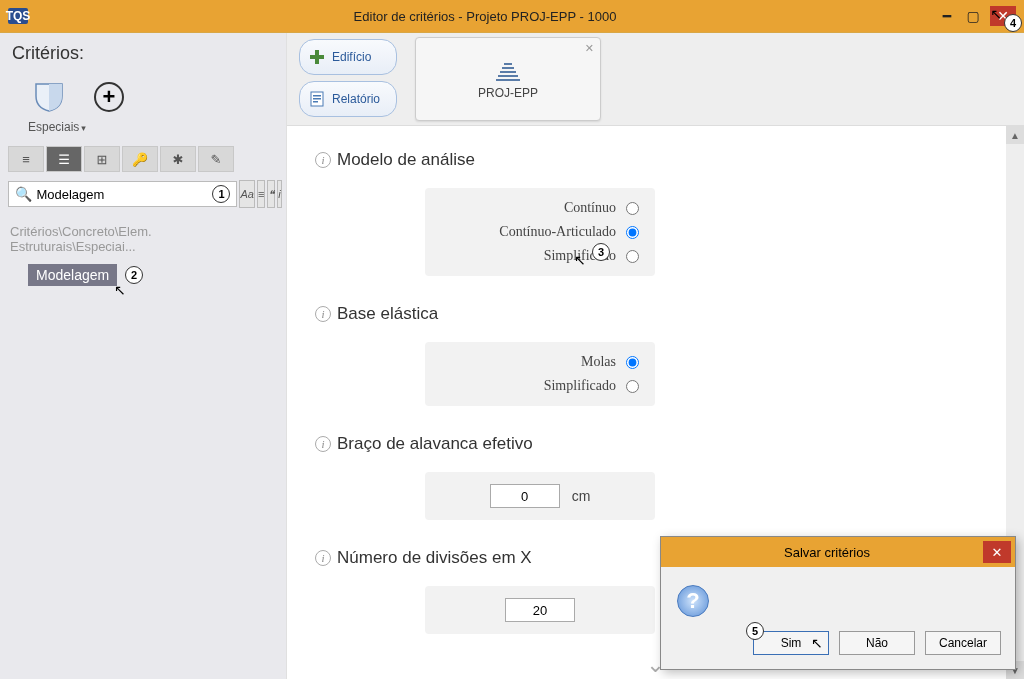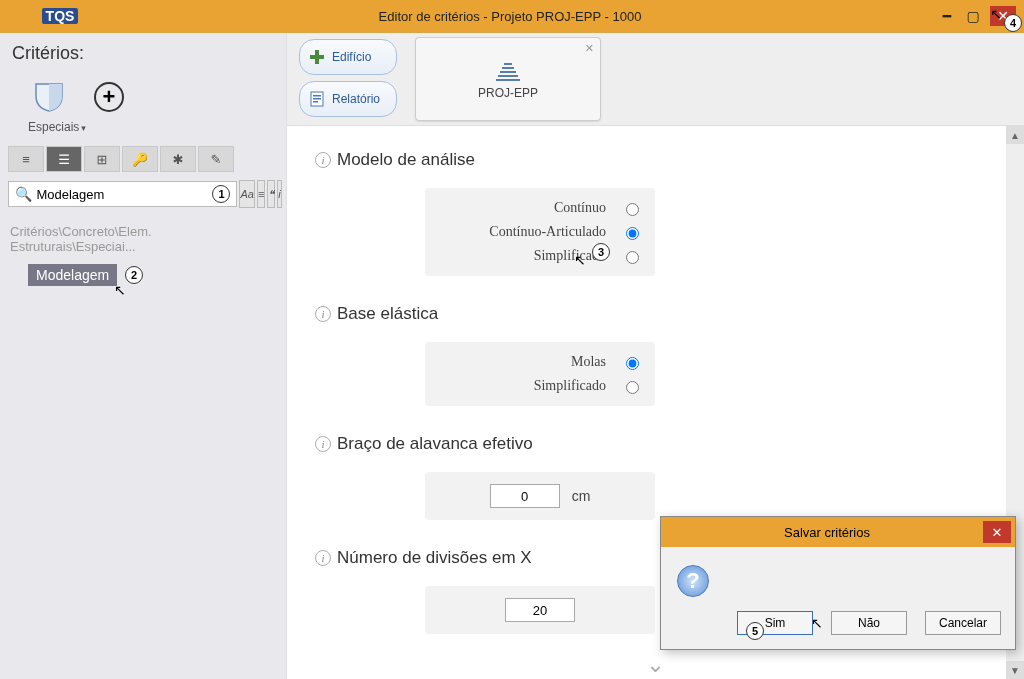--- a/index.html
+++ b/index.html
@@ -1,19 +1,19 @@
 <!DOCTYPE html>
 <html><head>
 <meta charset="utf-8">
 <style>
 * { box-sizing: border-box; margin: 0; padding: 0; font-family: "Segoe UI", Arial, sans-serif; }
 body { width: 1024px; height: 679px; background: #f0f0f0; position: relative; overflow: hidden; }
 
 .titlebar { height: 32px; background: #e8a333; display: flex; align-items: center; padding: 0 8px; position: relative; }
-.app-icon { width: 36px; height: 16px; background: #2a4d8f; border-radius: 2px; margin-right: 8px; display: flex; align-items: center; justify-content: center; color: #fff; font-size: 14px; font-weight: bold; margin-left: 34px; }
+.app-icon { width: 20px; height: 16px; background: #2a4d8f; border-radius: 2px; margin-right: 8px; display: flex; align-items: center; justify-content: center; color: #fff; font-size: 12px; font-weight: bold; }
 .title-text { flex: 1; text-align: center; font-size: 13px; color: #222; }
 .win-controls { display: flex; align-items: center; }
 .win-btn { width: 26px; height: 20px; display: flex; align-items: center; justify-content: center; font-size: 14px; cursor: pointer; color: #222; }
 .win-close { background: #c0392b; color: #fff; margin-left: 4px; }
 
 .body-area { display: flex; height: 647px; background: #eee; border-top: 1px solid #d9a745; }
 
 .sidebar { width: 287px; background: #e9e9ed; border-right: 1px solid #e0e0e0; display: flex; flex-direction: column; }
 .crit-header { padding: 10px 12px 4px 12px; font-size: 18px; color: #333; }
 .icon-row { display: flex; gap: 28px; padding: 14px 22px 8px 32px; align-items: center; }
@@ -46,39 +46,39 @@
 .project-card .close-x { position: absolute; right: 6px; top: 4px; font-size: 11px; color: #999; cursor: pointer; }
 .building-icon { color: #5a7ca8; margin-bottom: 3px; }
 .project-name { font-size: 12px; color: #444; }
 .project-sub { font-size: 12px; color: #444; border-top: 1px solid #ddd; width: 100%; text-align: center; padding-top: 3px; margin-top: 3px; background: #fff; }
 
 .content { flex: 1; overflow-y: auto; padding: 24px 28px 40px 28px; position: relative; border-top: 1px solid #ddd; }
 .section-title { font-size: 17px; color: #333; margin-bottom: 18px; display: flex; align-items: center; gap: 6px; font-family: Georgia, serif; }
 .info-i { width: 16px; height: 16px; border: 1px solid #aaa; border-radius: 50%; font-size: 11px; font-style: italic; display: inline-flex; align-items: center; justify-content: center; color: #888; font-family: Georgia, serif; }
 
 .radio-panel { width: 230px; background: #f2f2f2; border-radius: 4px; padding: 8px 0; margin: 0 0 28px 110px; }
-.radio-row { display: flex; align-items: flex-end; justify-content: flex-end; gap: 20px; padding: 4px 16px; font-size: 14px; color: #444; position: relative; }
+.radio-row { display: flex; align-items: center; justify-content: flex-end; gap: 10px; padding: 4px 16px; font-size: 14px; color: #444; position: relative; }
 .radio-row input { margin: 0; }
 .radio-label { flex: 1; text-align: right; font-family: Georgia, serif; }
 
 .input-panel { width: 230px; background: #f2f2f2; border-radius: 4px; padding: 12px 0; margin: 0 0 28px 110px; display: flex; align-items: center; justify-content: center; gap: 12px; }
 .num-input { width: 70px; height: 24px; border: 1px solid #aaa; text-align: center; background: #fff; font-size: 13px; }
 .unit { font-size: 14px; color: #444; }
 
 .scrollbar-v { position: absolute; right: 0; top: 0; width: 18px; height: 100%; background: #eee; }
 .scroll-arrow { width: 18px; height: 18px; background: #ddd; display: flex; align-items: center; justify-content: center; font-size: 10px; color: #666; cursor: pointer; }
 .chevron-down { text-align: center; font-size: 22px; color: #aaa; margin-top: -10px; }
 
-.dialog { position: absolute; left: 660px; top: 516px; width: 356px; background: #f0f0f0; border: 1px solid #888; box-shadow: 3px 3px 10px rgba(0,0,0,.25); }
+.dialog { position: absolute; left: 660px; top: 536px; width: 356px; background: #f0f0f0; border: 1px solid #888; box-shadow: 3px 3px 10px rgba(0,0,0,.25); }
 .dialog-title { height: 30px; background: #e8a333; display: flex; align-items: center; padding: 0 10px; font-size: 13px; }
 .dialog-title span { flex: 1; text-align: center; }
 .dlg-close { width: 28px; height: 22px; background: #c0392b; color: #fff; display: flex; align-items: center; justify-content: center; font-size: 13px; cursor: pointer; margin-right: -6px; }
 .dialog-body { padding: 18px 16px 14px 16px; display: flex; gap: 12px; align-items: center; font-size: 12px; color: #333; }
 .q-icon { width: 32px; height: 32px; border-radius: 50%; background: radial-gradient(#cfe3fb,#5a8fd6); color: #fff; font-size: 22px; font-weight: bold; display: flex; align-items: center; justify-content: center; border: 1px solid #4a7bbf; }
-.dialog-buttons { display: flex; gap: 18px; justify-content: flex-end; padding: 0 14px 14px 14px; position: relative; }
+.dialog-buttons { display: flex; gap: 10px; justify-content: flex-end; padding: 0 14px 14px 14px; position: relative; }
 .dlg-btn { width: 76px; height: 24px; border: 1px solid #999; background: #f5f5f5; font-size: 12px; cursor: pointer; }
 .dlg-btn.primary { border: 1px solid #3a6fb5; }
 
 .badge-4 { position: absolute; right: 2px; top: 14px; }
 .badge-3 { position: absolute; left: 592px; top: 243px; }
 .badge-5 { position: absolute; left: 746px; top: 622px; z-index: 10; }
 </style>
 </head>
 <body>
 

